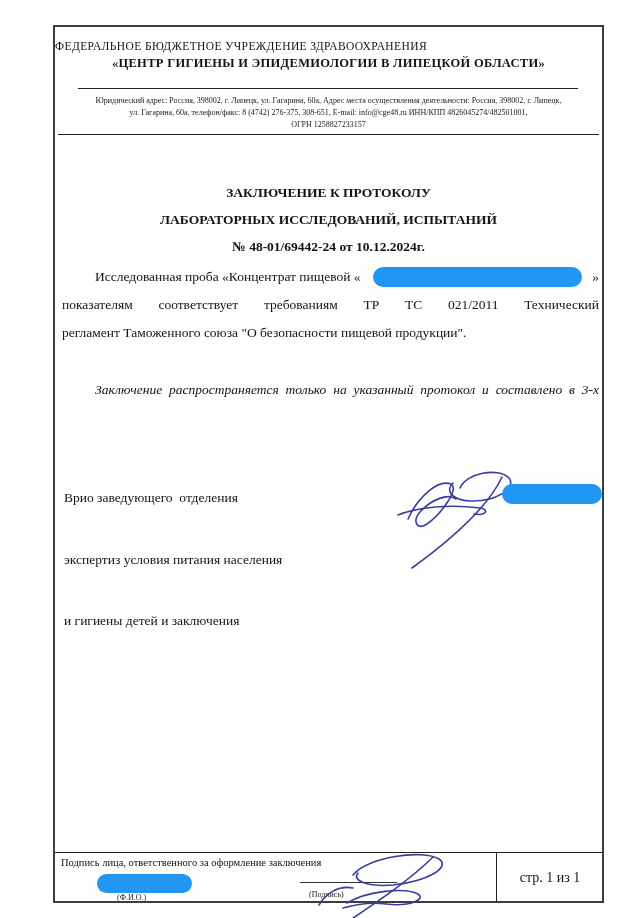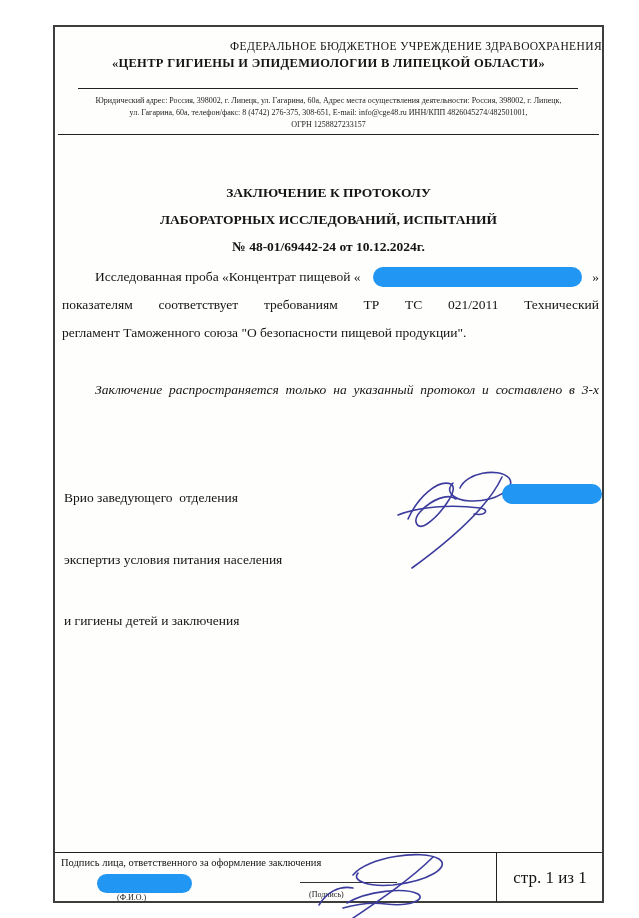--- a/index.html
+++ b/index.html
@@ -8,21 +8,21 @@
     font-family:"Liberation Serif","DejaVu Serif",serif;color:#141414;
     overflow:hidden;
   }
   .page-frame{
     position:absolute;left:53px;top:25px;width:547px;height:874px;
     border:2px solid #3d3d3d;background:#fefefdF;background:#fefefd;
     overflow:visible;
   }
   
   .org-line1{
-    position:absolute;left:0;top:13px;width:100%;text-align:right;
+    position:absolute;left:0;top:13px;width:100%;text-align:left;
     font-size:11.5px;letter-spacing:.4px;white-space:nowrap;
   }
   .org-line2{
     position:absolute;left:0;top:29px;width:100%;text-align:center;
     font-size:12.5px;font-weight:bold;letter-spacing:.3px;white-space:nowrap;
   }
   .header-rule-1{
     position:absolute;left:23px;top:61px;width:500px;height:0;
     border-top:1.5px solid #222;
   }
@@ -68,21 +68,21 @@
     border-top:1.5px solid #222;
   }
   .footer-left{position:absolute;left:0;top:0;width:441px;height:100%;}
   .footer-label{position:absolute;left:6px;top:4px;font-size:10.5px;white-space:nowrap;}
   .fio-caption{position:absolute;left:62px;top:40px;font-size:8px;color:#1a1a1a;}
   .sign-rule{position:absolute;left:245px;top:29px;width:97px;border-top:1px solid #333;}
   .sign-caption{position:absolute;left:254px;top:37px;font-size:8px;color:#1a1a1a;}
   .footer-right{
     position:absolute;left:441px;top:0;width:106px;height:100%;
     border-left:1.5px solid #222;display:flex;align-items:center;justify-content:center;
-    font-size:17px;
+    font-size:14px;
   }
   .ink-path{fill:none;stroke-width:1.6;stroke-linecap:round;}
 </style>
 </head>
 <body>
 
 <div class="page-frame">
 
   <div class="org-line1">ФЕДЕРАЛЬНОЕ БЮДЖЕТНОЕ УЧРЕЖДЕНИЕ ЗДРАВООХРАНЕНИЯ</div>
   <div class="org-line2">«ЦЕНТР ГИГИЕНЫ И ЭПИДЕМИОЛОГИИ В ЛИПЕЦКОЙ ОБЛАСТИ»</div>

